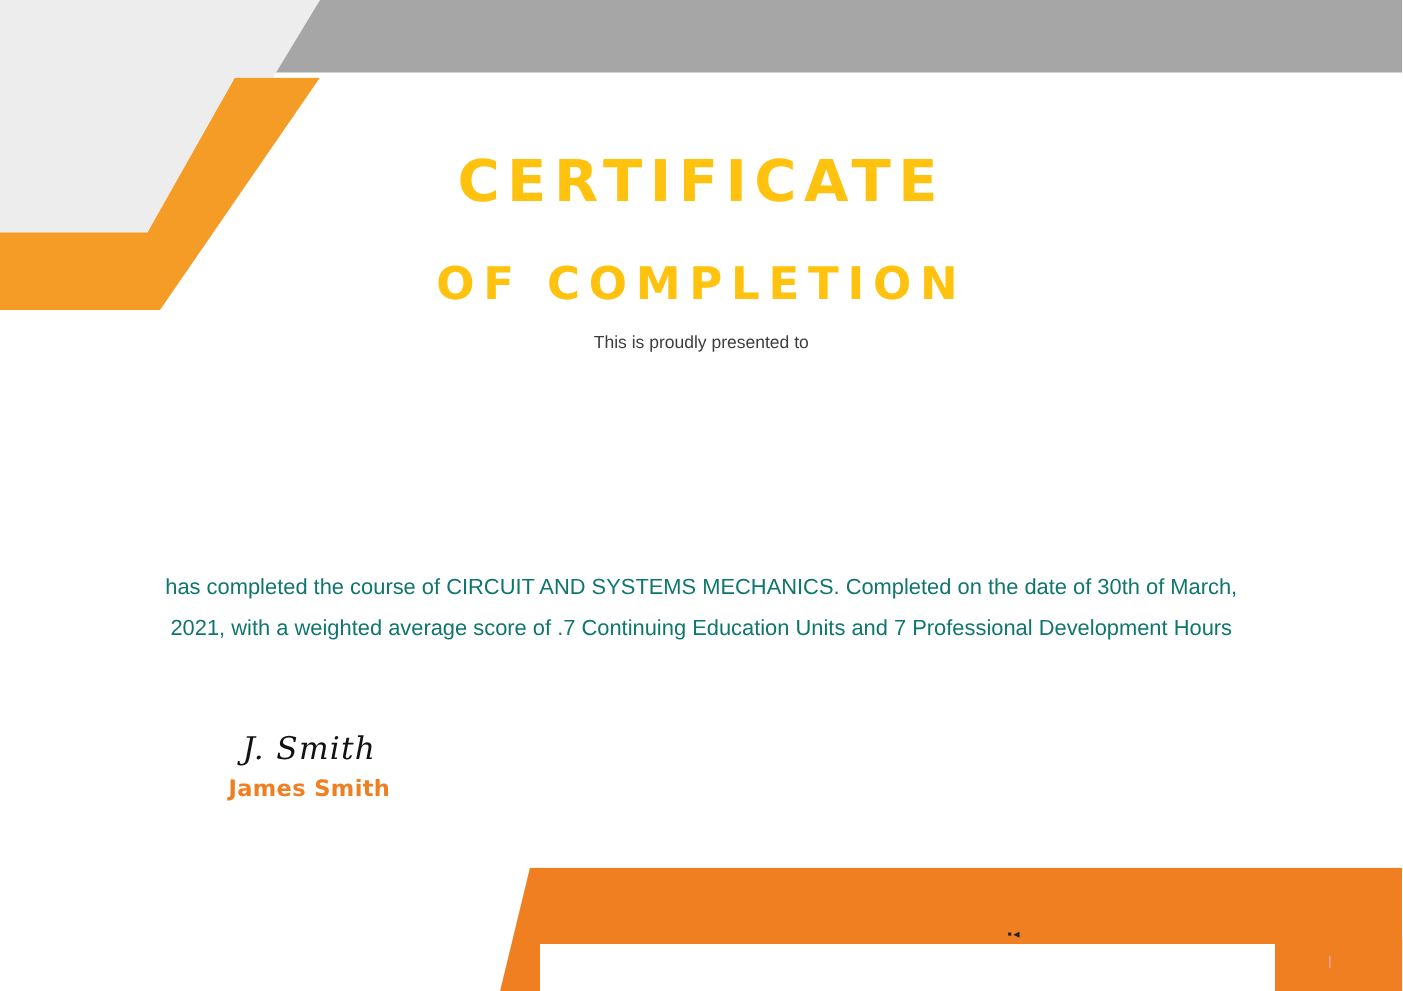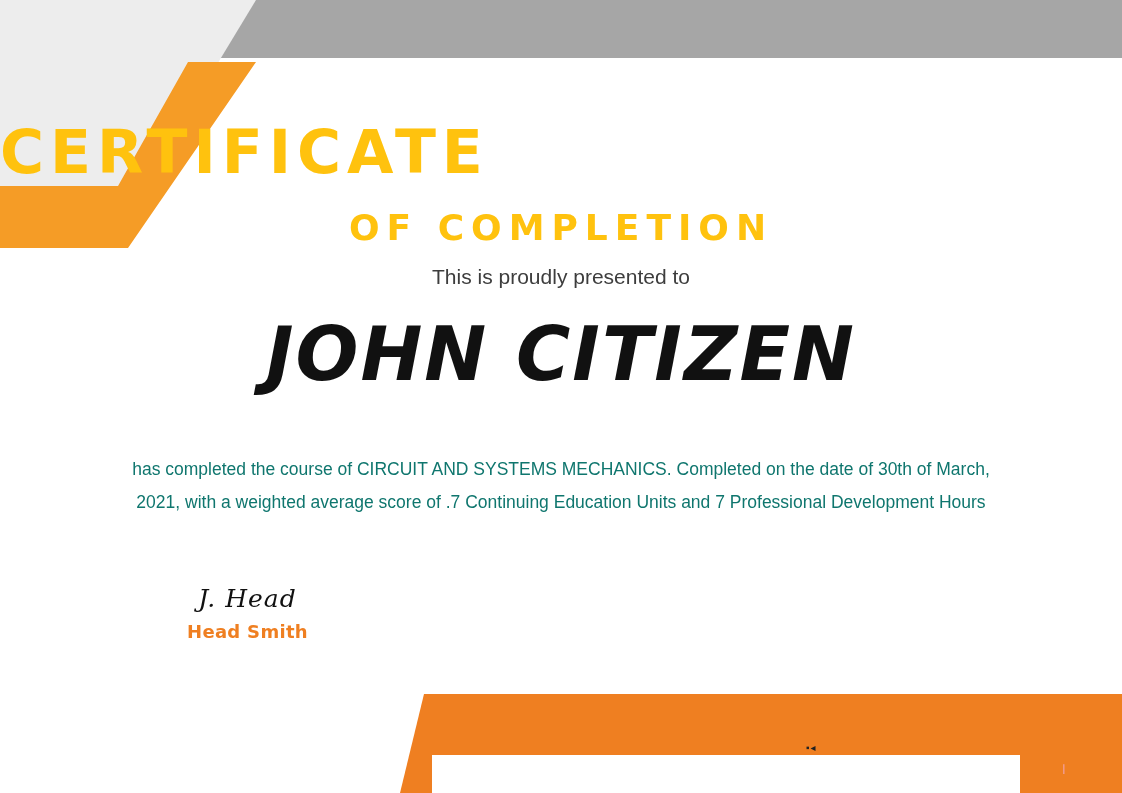--- a/index.html
+++ b/index.html
@@ -104,25 +104,25 @@
     color: #f2a0a0;
     font-family: "Liberation Serif", serif;
   }
 
   
   .title {
     position: absolute;
     left: 0;
     right: 0;
     top: 122px;
-    text-align: left;
+    text-align: center;
     color: #ffc20e;
     font-family: "DejaVu Sans", sans-serif;
     font-weight: bold;
-    font-size: 60px;
+    font-size: 46px;
     letter-spacing: 6px;
     line-height: 1;
   }
   .subtitle {
     position: absolute;
     left: 0;
     right: 0;
     top: 210px;
     text-align: center;
     color: #ffc20e;
@@ -132,21 +132,21 @@
     letter-spacing: 7px;
     line-height: 1;
   }
   .presented-to {
     position: absolute;
     left: 0;
     right: 0;
     top: 265px;
     text-align: center;
     color: #3d3d3d;
-    font-size: 21px;
+    font-size: 14px;
     font-family: "Liberation Sans", sans-serif;
   }
   .recipient {
     position: absolute;
     left: 0;
     right: 0;
     top: 316px;
     text-align: center;
     color: #111111;
     font-family: "DejaVu Sans", sans-serif;
@@ -235,26 +235,25 @@
 
 <div class="certificate">
 
   <div class="top-gray-bar"></div>
   <div class="top-left-lightgray"></div>
   <div class="top-left-orange"></div>
 
   <div class="title">CERTIFICATE</div>
   <div class="subtitle">OF  COMPLETION</div>
   <div class="presented-to">This is proudly presented to</div>
-  <div class="recipient">JOHN CITIZEN</div>
   <div class="body-text">has completed the course of CIRCUIT AND SYSTEMS MECHANICS. Completed on the date of 30th of March, 2021, with a weighted average score of .7 Continuing Education Units and 7 Professional Development Hours</div>
 
   <div class="sig-block">
-    <div class="sig-script">J. Head</div>
-    <div class="sig-name">Head Smith</div>
+    <div class="sig-script">J. Smith</div>
+    <div class="sig-name">James Smith</div>
   </div>
 
 
   <div class="bottom-orange-main"></div>
   <div class="bottom-faint"></div>
   <div class="bottom-white-notch"></div>
   <div class="bottom-orange-tail"></div>
   <div class="bottom-marks">▪◂</div>
   <div class="bottom-corner-mark">ا</div>
 

